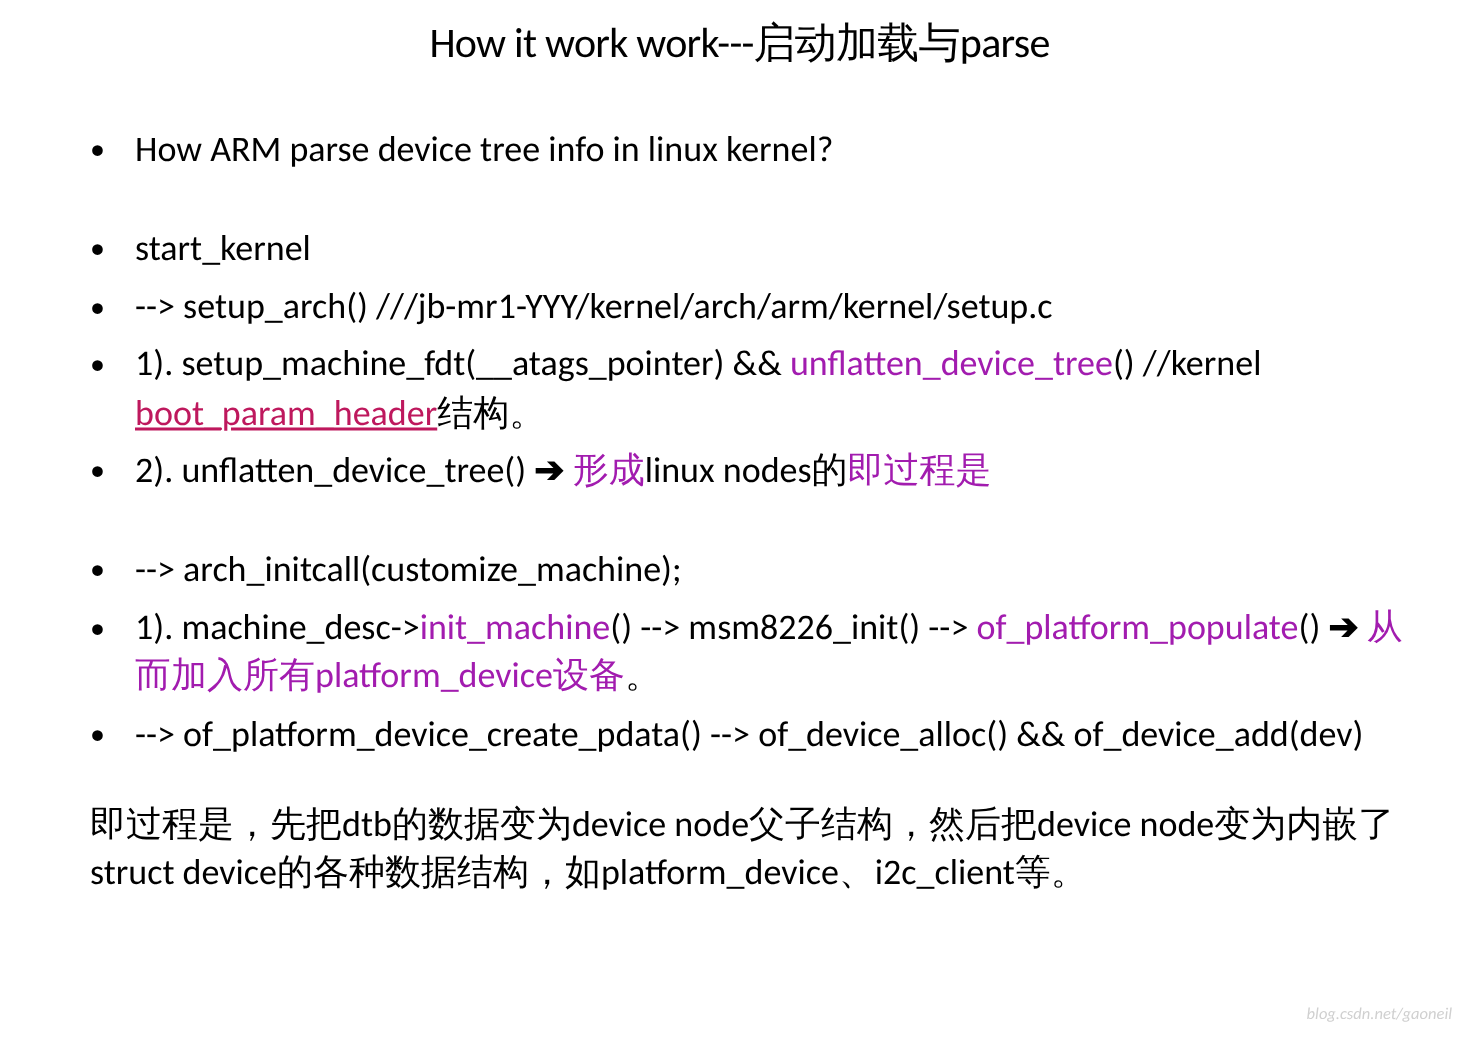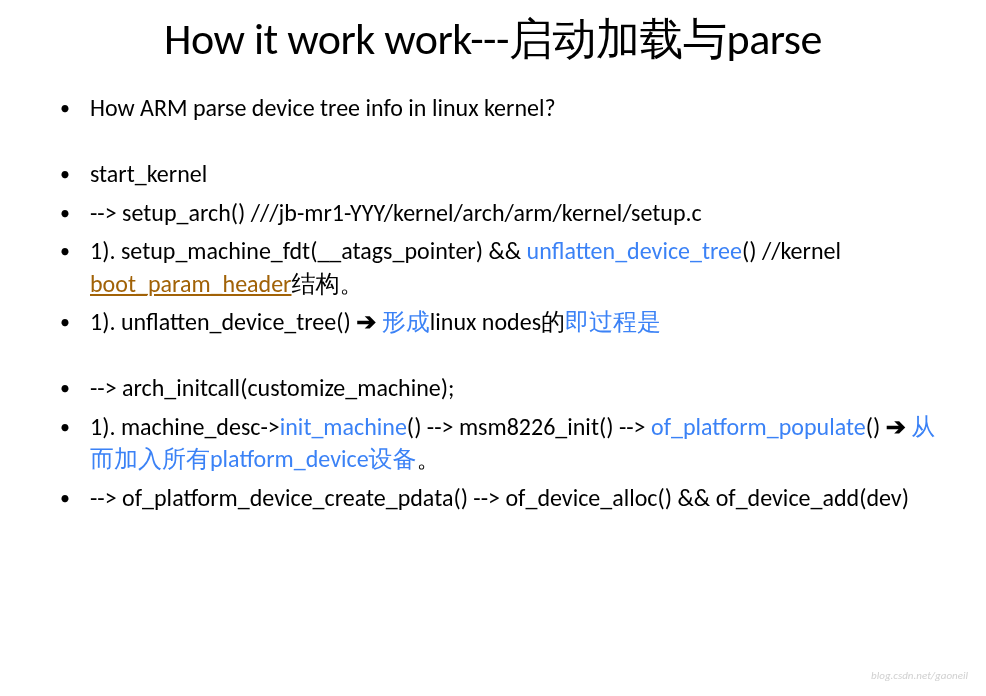--- a/index.html
+++ b/index.html
@@ -15,24 +15,24 @@
       color: #000000;
       position: relative;
       overflow: hidden;
     }
     .slide {
       width: 100%;
       height: 100%;
       padding: 10px 40px 0 40px;
     }
     .title {
-      font-size: 44px;
+      font-size: 28px;
       font-weight: normal;
       text-align: center;
-      margin-bottom: 23px;
+      margin-bottom: 36px;
       letter-spacing: -0.5px;
     }
     .content {
       padding-left: 20px;
     }
     .bullet-item {
       display: flex;
       align-items: flex-start;
       margin-bottom: 6px;
       font-size: 24px;
@@ -44,24 +44,24 @@
       font-size: 20px;
       padding-top: 3px;
     }
     .bullet-text {
       flex: 1;
     }
     .spacer {
       height: 28px;
     }
     .red {
-      color: #3b82f6;
+      color: #a21caf;
     }
     .blue-link {
-      color: #a16207;
+      color: #be185d;
       text-decoration: underline;
     }
     .arrow {
       font-weight: bold;
     }
     .summary {
       font-size: 24px;
       line-height: 1.35;
       margin-top: 28px;
       padding-left: 20px;
@@ -118,21 +118,21 @@
     <div class="bullet-item">
       <span class="bullet">•</span>
       <span class="bullet-text">
         <span>1). setup_machine_fdt(__atags_pointer)  &amp;&amp; </span><span class="red">unflatten_device_tree</span><span>()      //kernel </span><span class="blue-link">boot_param_header</span><span>结构。</span>
       </span>
     </div>
 
     <div class="bullet-item">
       <span class="bullet">•</span>
       <span class="bullet-text">
-        <span>1). unflatten_device_tree()  </span><span class="arrow">➔</span><span class="red"> 形成</span><span>linux nodes的</span><span class="red">即过程是</span>
+        <span>2). unflatten_device_tree()  </span><span class="arrow">➔</span><span class="red"> 形成</span><span>linux nodes的</span><span class="red">即过程是</span>
       </span>
     </div>
 
     <div class="spacer"></div>
 
     <div class="bullet-item">
       <span class="bullet">•</span>
       <span class="bullet-text">--&gt; arch_initcall(customize_machine);</span>
     </div>
 
@@ -143,20 +143,21 @@
       </span>
     </div>
 
     <div class="bullet-item">
       <span class="bullet">•</span>
       <span class="bullet-text">  --&gt; of_platform_device_create_pdata()  --&gt; of_device_alloc()  &amp;&amp;  of_device_add(dev)</span>
     </div>
 
   </div>
 
+  <div class="summary">即过程是，先把dtb的数据变为device node父子结构，然后把device node变为内嵌了struct device的各种数据结构，如platform_device、i2c_client等。</div>
 
 </div>
 
 <div class="watermark">blog.csdn.net/gaoneil</div>
 <div class="footer">
   <span class="footer-left">29    5/9/2014      PA1</span>
   <span class="footer-right">Confidential</span>
 </div>
 
 </body></html>

